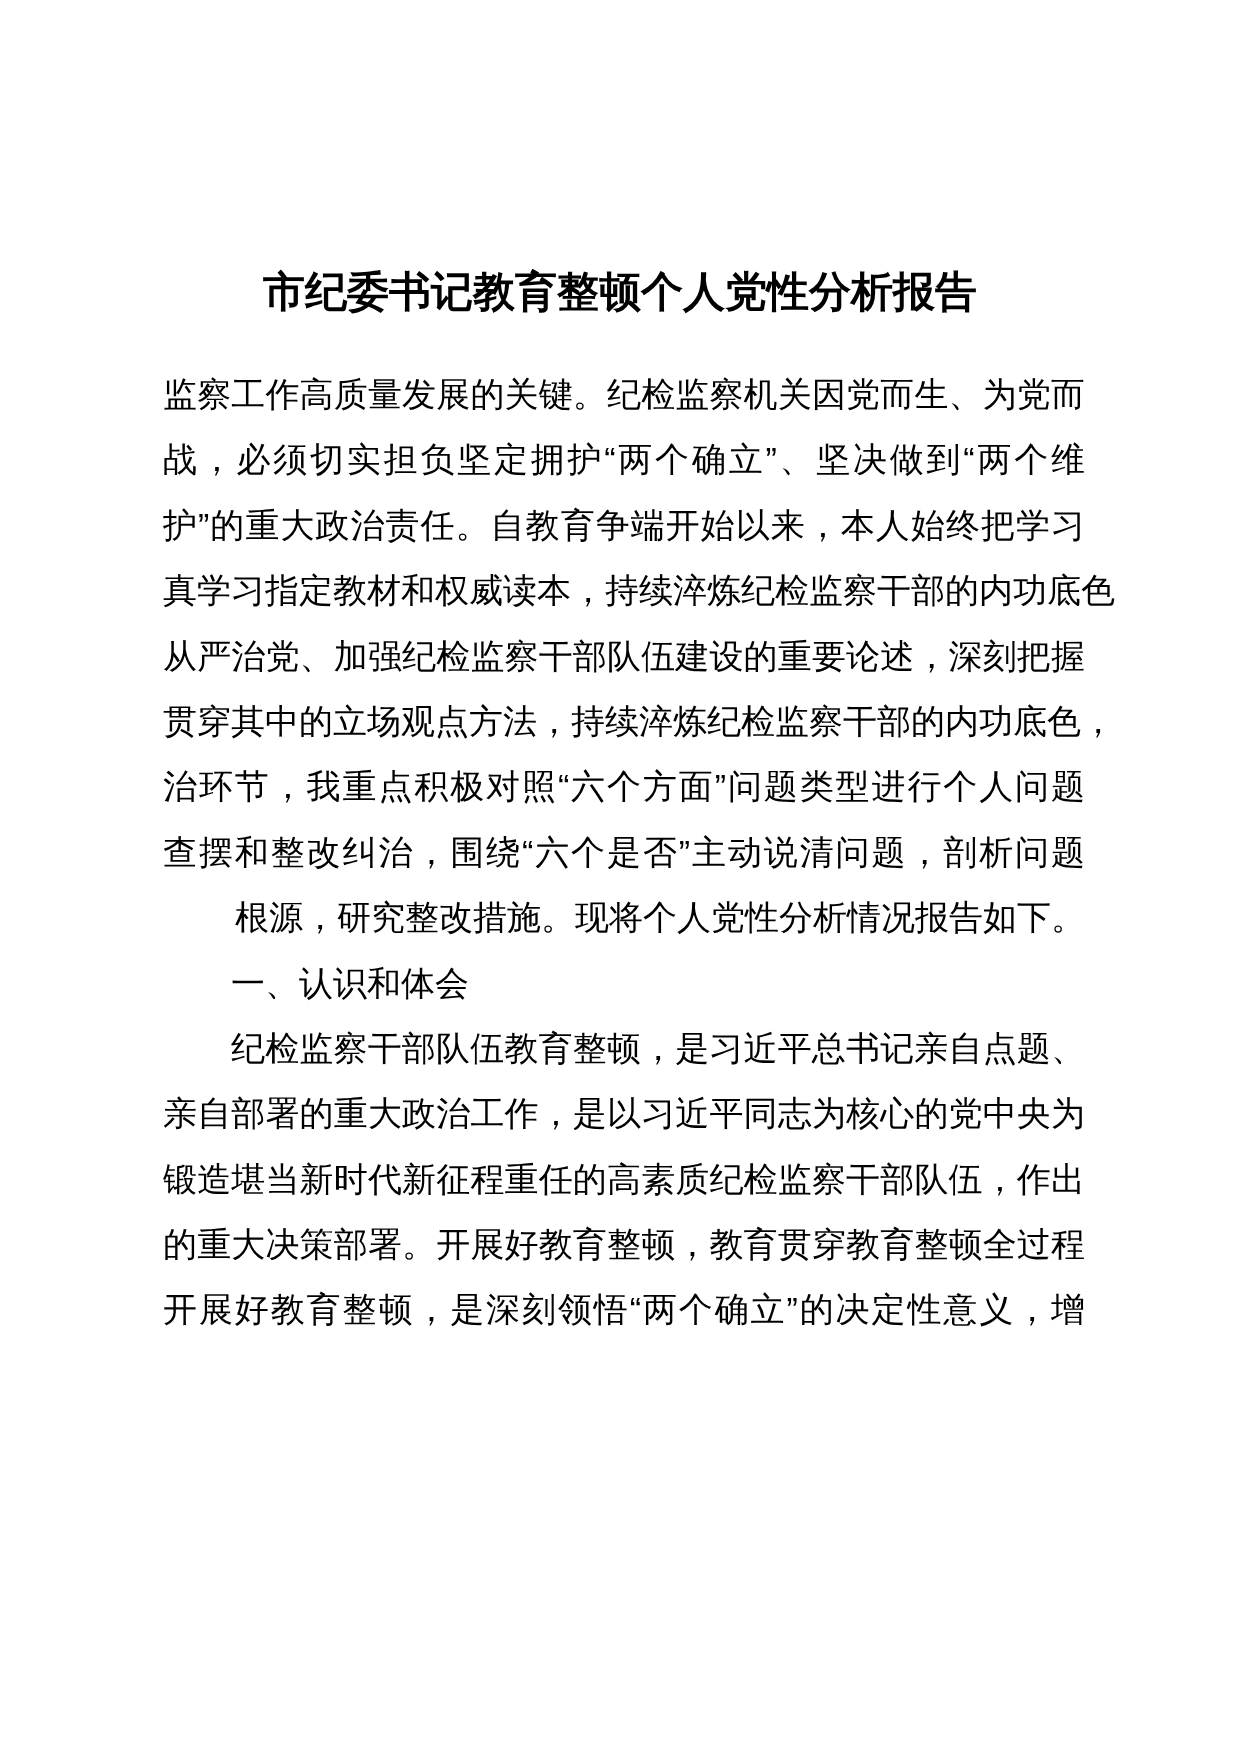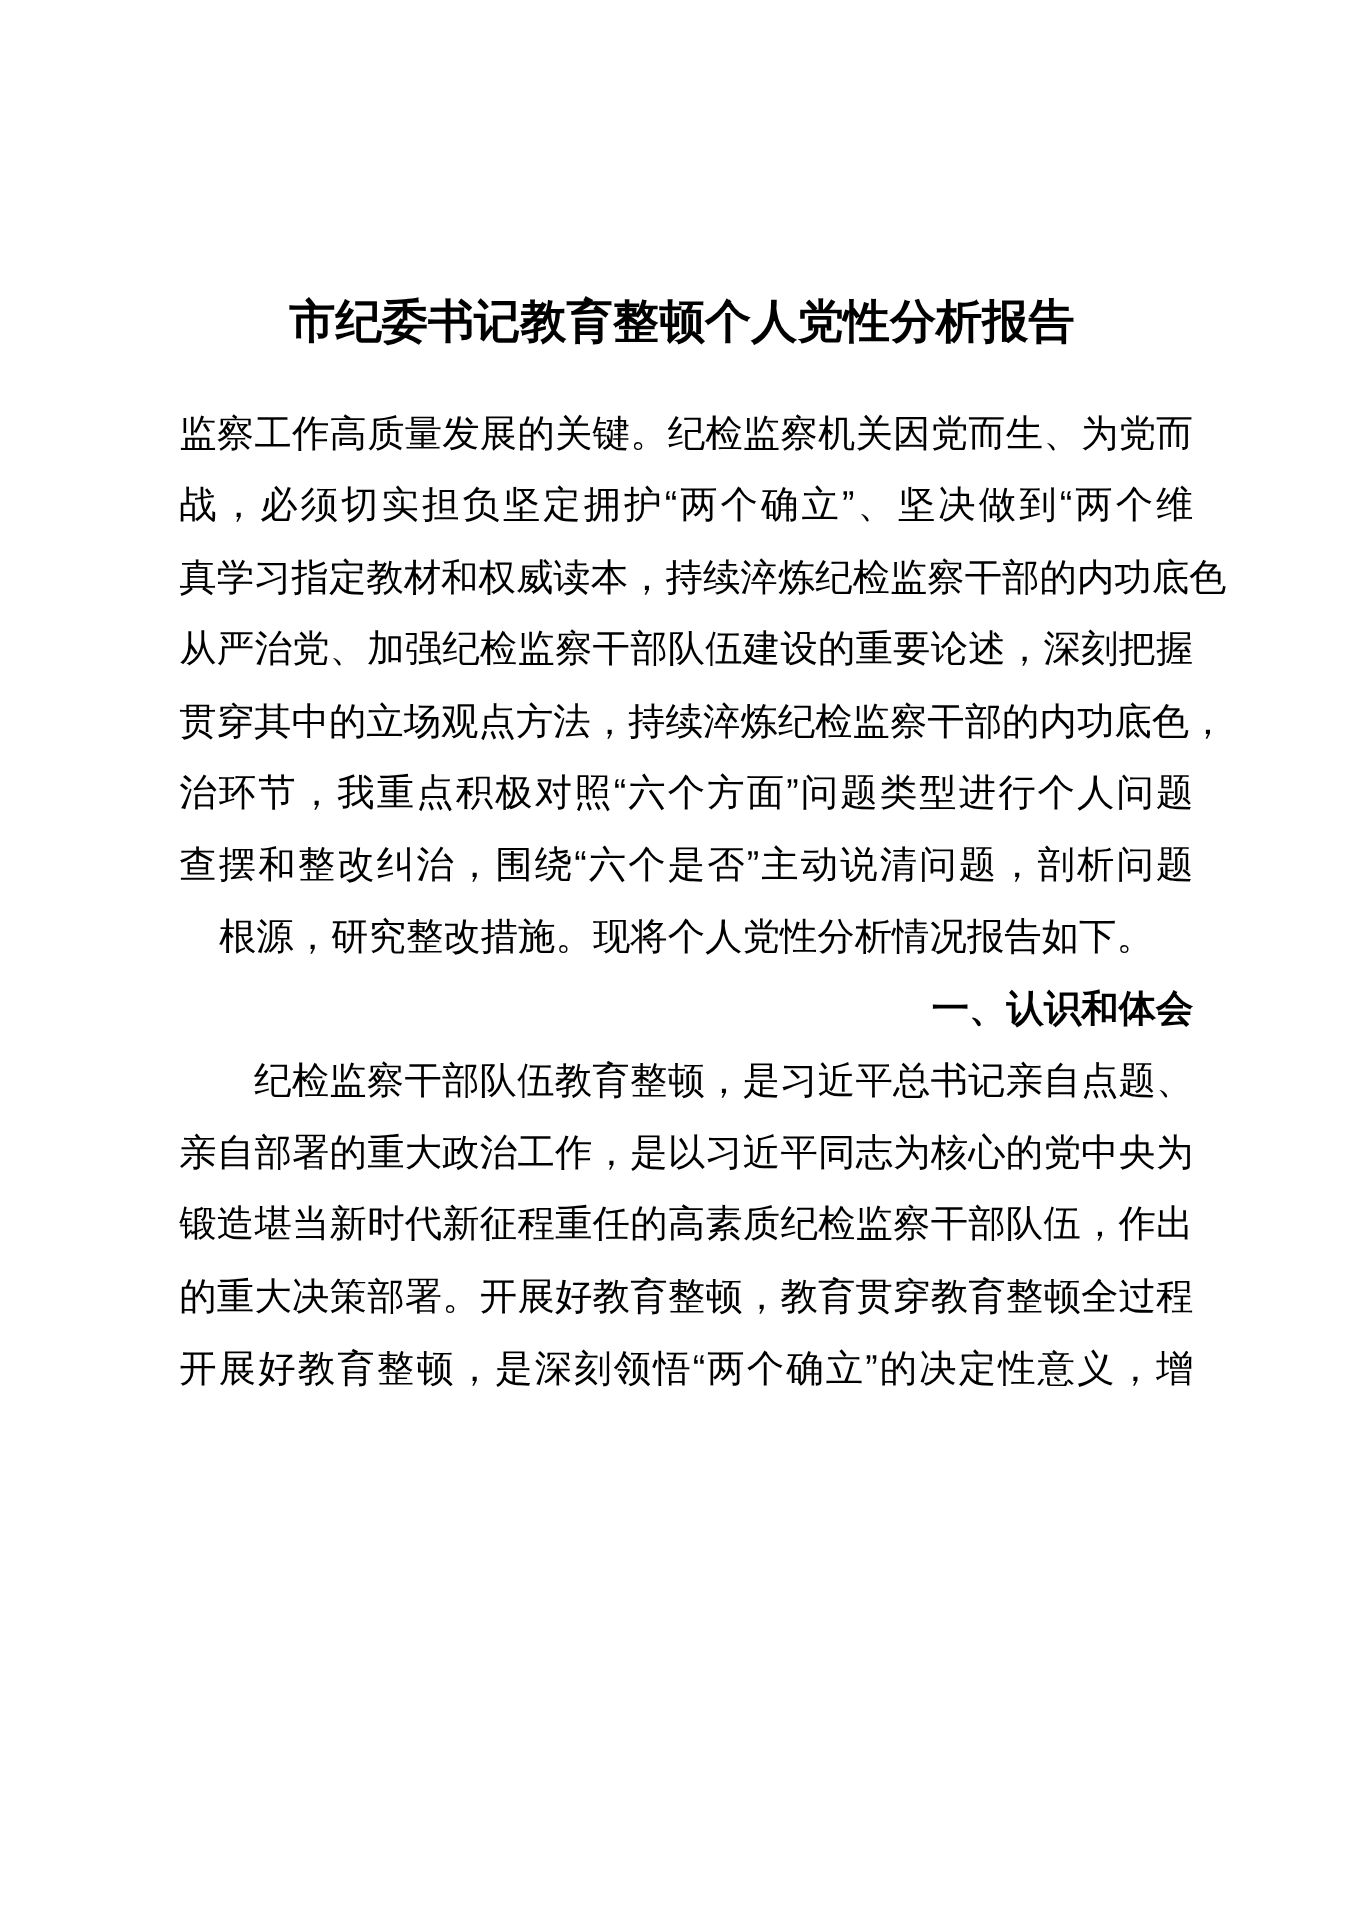--- a/index.html
+++ b/index.html
@@ -31,51 +31,52 @@
     margin-top: 44px;
     margin-left: 163px;
     width: 922px;
   }
   .line {
     height: 65.4px;
     line-height: 65.4px;
     font-size: 34px;
     font-weight: 400;
     white-space: nowrap;
-    text-align: center;
+    text-align: right;
   }
   .line.just {
     text-align: justify;
     text-align-last: justify;
   }
   .line.indent {
     padding-left: 68px;
   }
   .section-heading {
     margin: 0;
     height: 65.4px;
     line-height: 65.4px;
     font-size: 34px;
-    font-weight: 700;
+    font-weight: 400;
     padding-left: 68px;
     white-space: nowrap;
-    text-align: right;
+    text-align: left;
   }
 </style>
 </head>
 <body>
 
 <div class="page">
 
   <h1 class="doc-title">市纪委书记教育整顿个人党性分析报告</h1>
 
   <div class="doc-body">
 
     <div class="line just">监察工作高质量发展的关键。纪检监察机关因党而生、为党而</div>
     <div class="line just">战，必须切实担负坚定拥护“两个确立”、坚决做到“两个维</div>
+    <div class="line just">护”的重大政治责任。自教育争端开始以来，本人始终把学习</div>
     <div class="line just">真学习指定教材和权威读本，持续淬炼纪检监察干部的内功底色</div>
     <div class="line just">从严治党、加强纪检监察干部队伍建设的重要论述，深刻把握</div>
     <div class="line">贯穿其中的立场观点方法，持续淬炼纪检监察干部的内功底色，</div>
     <div class="line just">治环节，我重点积极对照“六个方面”问题类型进行个人问题</div>
     <div class="line just">查摆和整改纠治，围绕“六个是否”主动说清问题，剖析问题</div>
     <div class="line">根源，研究整改措施。现将个人党性分析情况报告如下。</div>
 
     <h2 class="section-heading">一、认识和体会</h2>
 
     <div class="line just indent">纪检监察干部队伍教育整顿，是习近平总书记亲自点题、</div>

